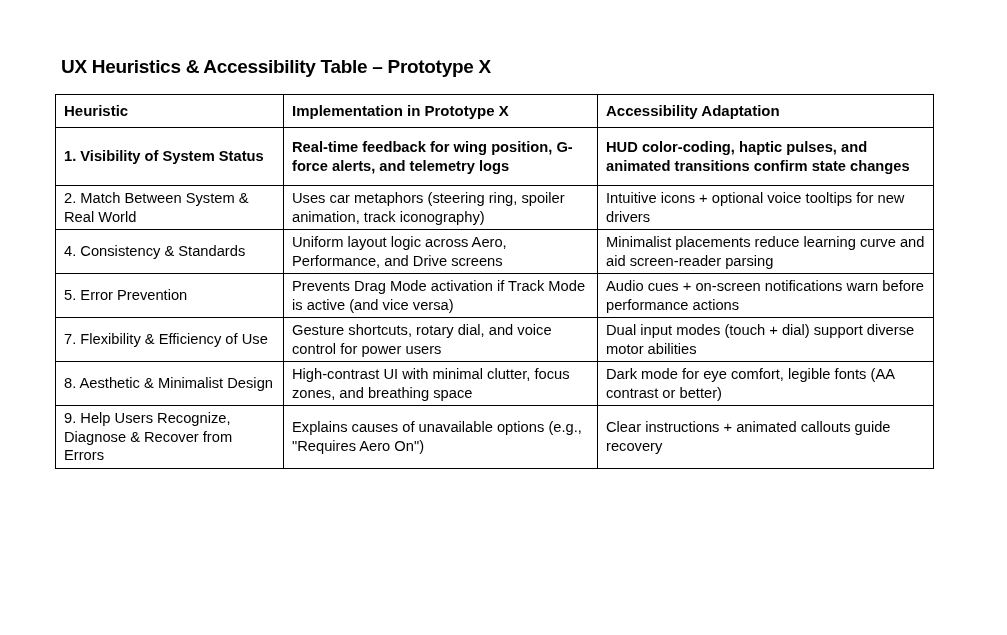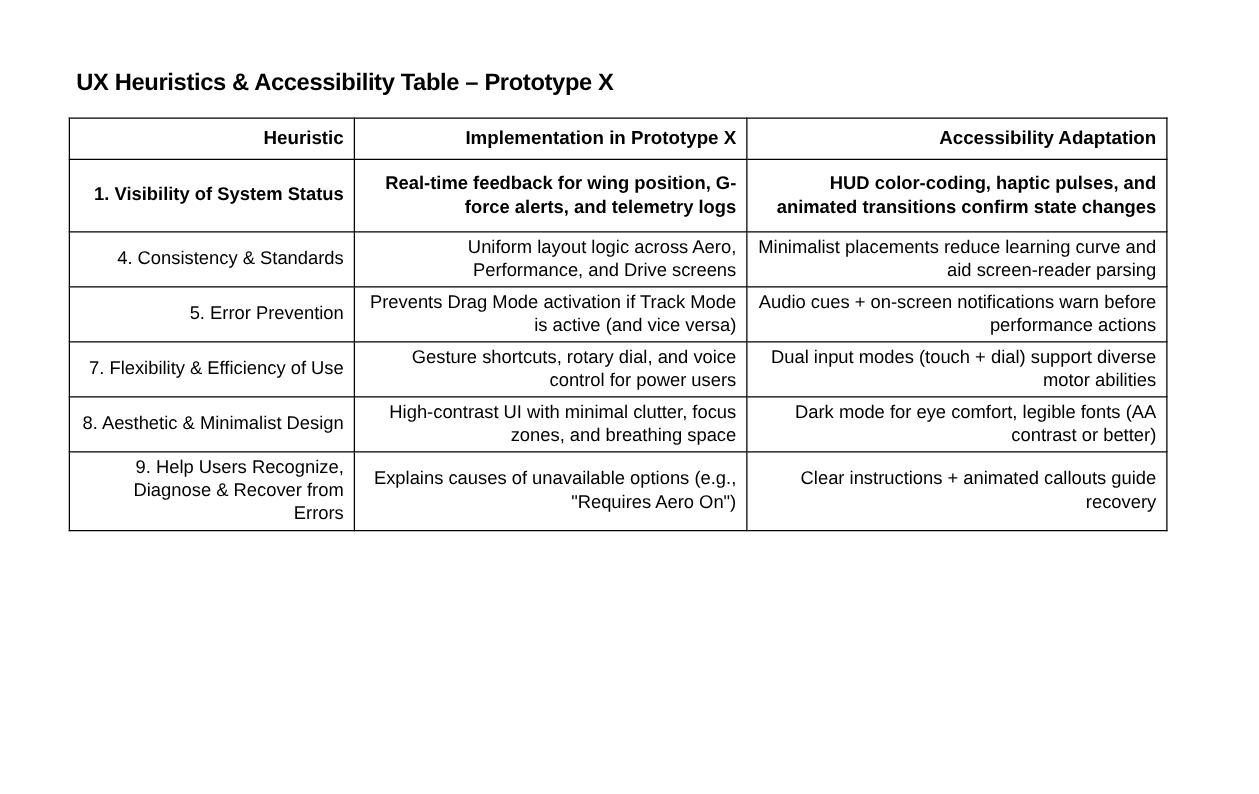--- a/index.html
+++ b/index.html
@@ -30,21 +30,21 @@
     left: 55px;
     top: 94px;
     width: 878px;
     border-collapse: collapse;
     table-layout: fixed;
   }
   table.heuristics th,
   table.heuristics td {
     border: 1px solid #000000;
     vertical-align: middle;
-    text-align: right;
+    text-align: left;
     padding: 3px 8px;
     font-size: 14.7px;
     line-height: 1.26;
     word-wrap: break-word;
   }
   table.heuristics th {
     font-size: 15px;
     font-weight: bold;
   }
   thead tr        { height: 33px; }
@@ -71,20 +71,25 @@
       <th>Accessibility Adaptation</th>
     </tr>
   </thead>
   <tbody>
     <tr>
       <td>1. Visibility of System Status</td>
       <td>Real-time feedback for wing position, G-force alerts, and telemetry logs</td>
       <td>HUD color-coding, haptic pulses, and animated transitions confirm state changes</td>
     </tr>
     <tr>
+      <td>2. Match Between System &amp; Real World</td>
+      <td>Uses car metaphors (steering ring, spoiler animation, track iconography)</td>
+      <td>Intuitive icons + optional voice tooltips for new drivers</td>
+    </tr>
+    <tr>
       <td>4. Consistency &amp; Standards</td>
       <td>Uniform layout logic across Aero, Performance, and Drive screens</td>
       <td>Minimalist placements reduce learning curve and aid screen-reader parsing</td>
     </tr>
     <tr>
       <td>5. Error Prevention</td>
       <td>Prevents Drag Mode activation if Track Mode is active (and vice versa)</td>
       <td>Audio cues + on-screen notifications warn before performance actions</td>
     </tr>
     <tr>

